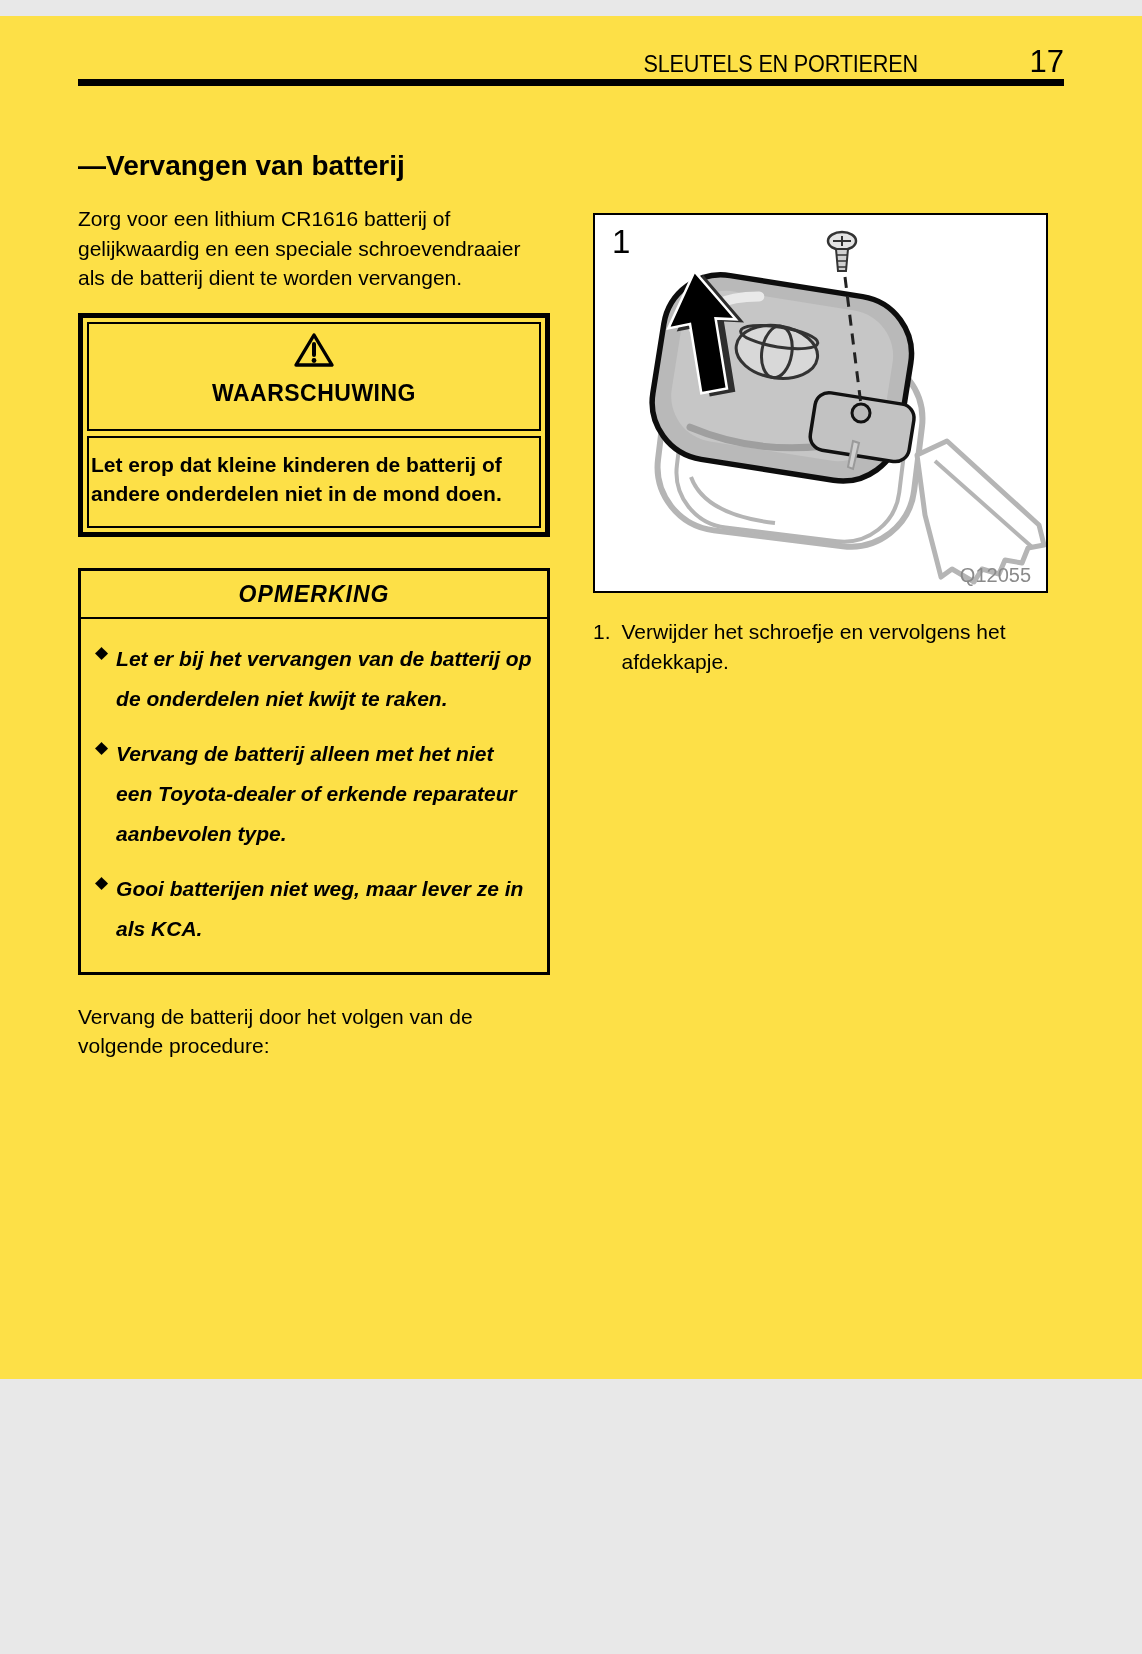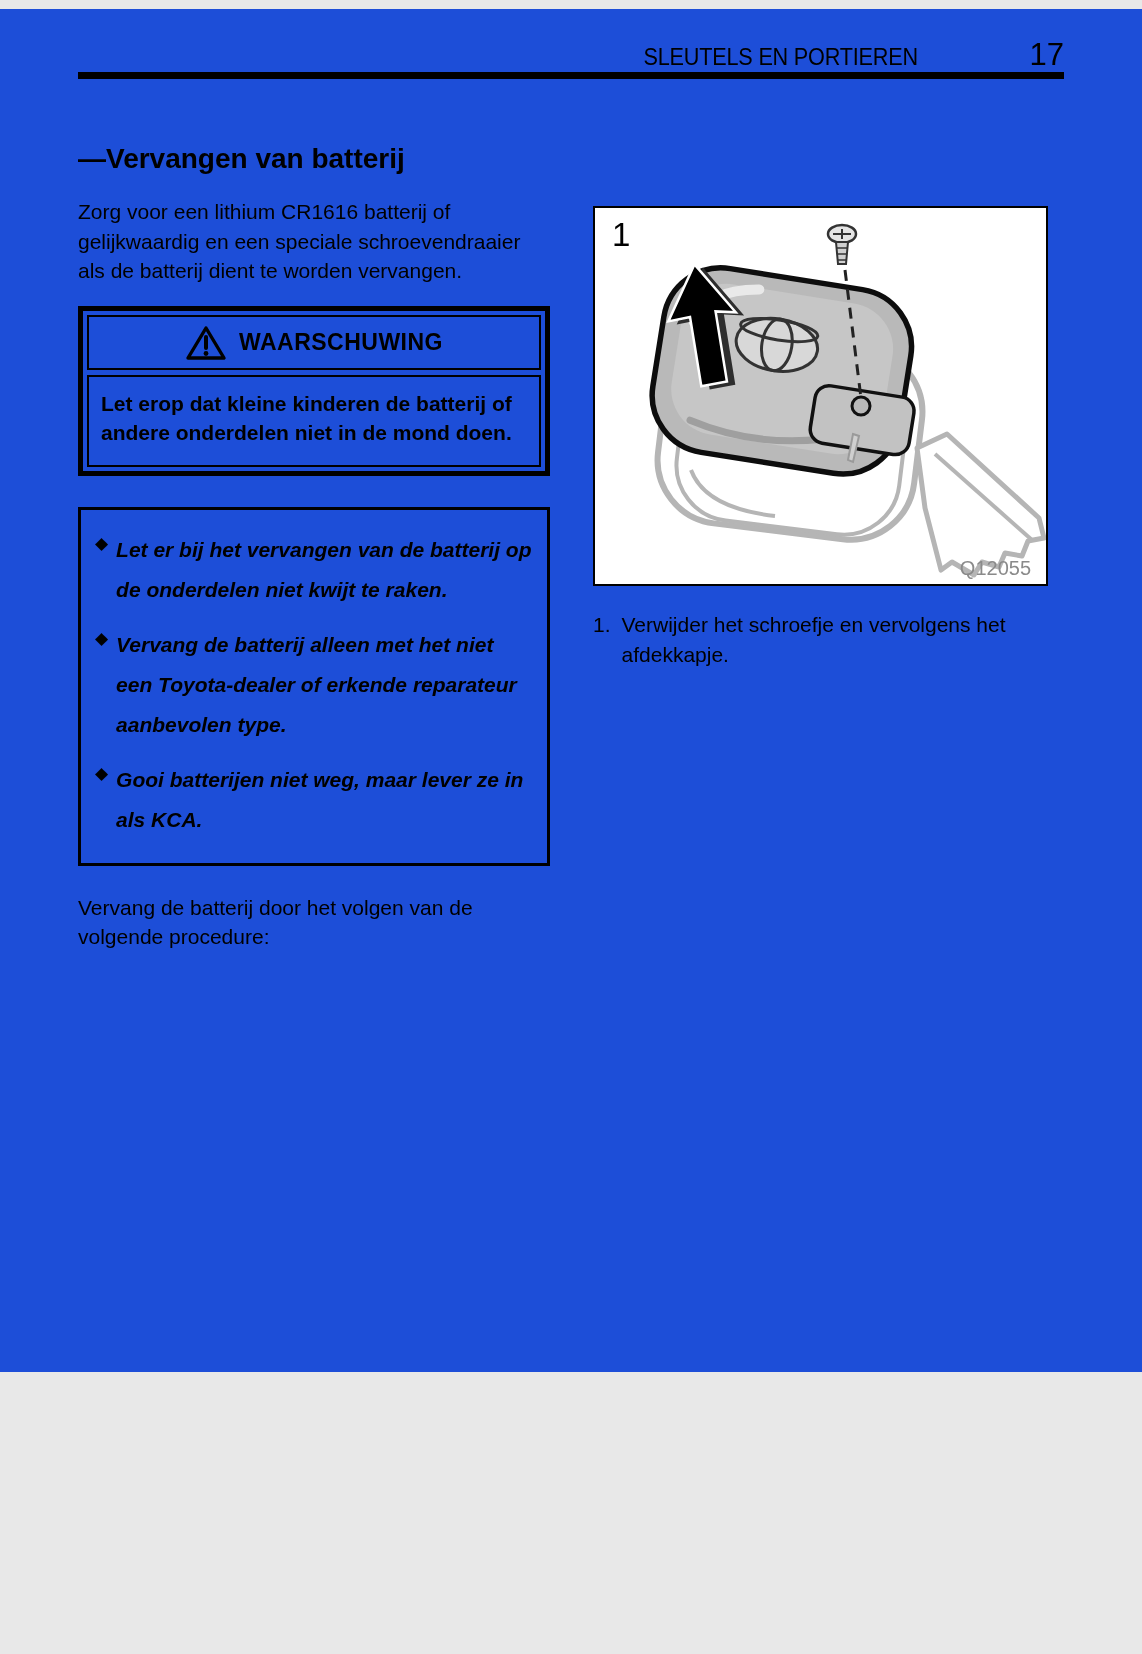--- a/index.html
+++ b/index.html
@@ -1,19 +1,19 @@
 <!DOCTYPE html>
 <html><head>
 <meta charset="utf-8">
 <style>
   * { margin:0; padding:0; box-sizing:border-box; }
   html,body { background:#e8e8e8; }
   .page {
-    position:relative; width:1142px; height:1363px; margin:9px auto;
-    background:#1d4ed8; color:#000;
+    position:relative; width:1142px; height:1363px; margin:16px auto;
+    background:#fde047; color:#000;
     font-family:"Liberation Sans", sans-serif;
     overflow:hidden;
   }
   
   .hdr {
     position:absolute; top:28px; left:78px; width:986px;
     display:flex; justify-content:flex-end; align-items:baseline; gap:112px;
   }
   .hdr-title { font-size:23px; letter-spacing:-0.2px; transform:scaleX(.94); transform-origin:right; }
   .hdr-page  { font-size:31px; }
@@ -24,25 +24,25 @@
   .col-right { position:absolute; left:593px; top:197px; width:455px; }
 
   h1.article-title { font-size:28px; font-weight:bold; line-height:32px; margin-bottom:22px; }
   p.body-text { font-size:21px; line-height:29.5px; }
   p.intro { margin-bottom:20px; }
 
   
   .warning-box { border:5px solid #000; padding:4px; margin-top:2px; }
   .warning-title-box {
     border:2px solid #000; display:flex; align-items:center; justify-content:center;
-    gap:12px; padding:8px 0 7px;
+    gap:12px; padding:8px 0 22px;flex-direction:column;
   }
   .warning-title { font-size:23px; font-weight:bold; letter-spacing:.5px; }
   .warn-icon svg { display:block; }
-  .warning-body-box { border:2px solid #000; margin-top:5px; padding:12px 12px 18px 12px; }
+  .warning-body-box { border:2px solid #000; margin-top:5px; padding:12px 12px 18px 2px; }
   .warning-body-box p { font-size:21px; font-weight:bold; line-height:29px; }
 
   
   .note-box { border:3px solid #000; margin-top:31px; }
   .note-title {
     text-align:center; font-weight:bold; font-style:italic; font-size:23px;
     letter-spacing:1px; padding:10px 0 9px; border-bottom:2px solid #000;
   }
   .note-list { list-style:none; padding:20px 12px 8px 14px; }
   .note-item { display:flex; gap:8px; margin-bottom:15px; }
@@ -89,20 +89,21 @@
           </svg>
         </span>
         <span class="warning-title">WAARSCHUWING</span>
       </div>
       <div class="warning-body-box">
         <p>Let erop dat kleine kinderen de batterij of andere onderdelen niet in de mond doen.</p>
       </div>
     </section>
 
     <section class="note-box">
+      <div class="note-title">OPMERKING</div>
       <ul class="note-list">
         <li class="note-item">
           <span class="diamond">◆</span>
           <span class="note-text">Let er bij het vervangen van de batterij op de onderdelen niet kwijt te raken.</span>
         </li>
         <li class="note-item">
           <span class="diamond">◆</span>
           <span class="note-text">Vervang de batterij alleen met het niet een Toyota-dealer of erkende reparateur aanbevolen type.</span>
         </li>
         <li class="note-item">

